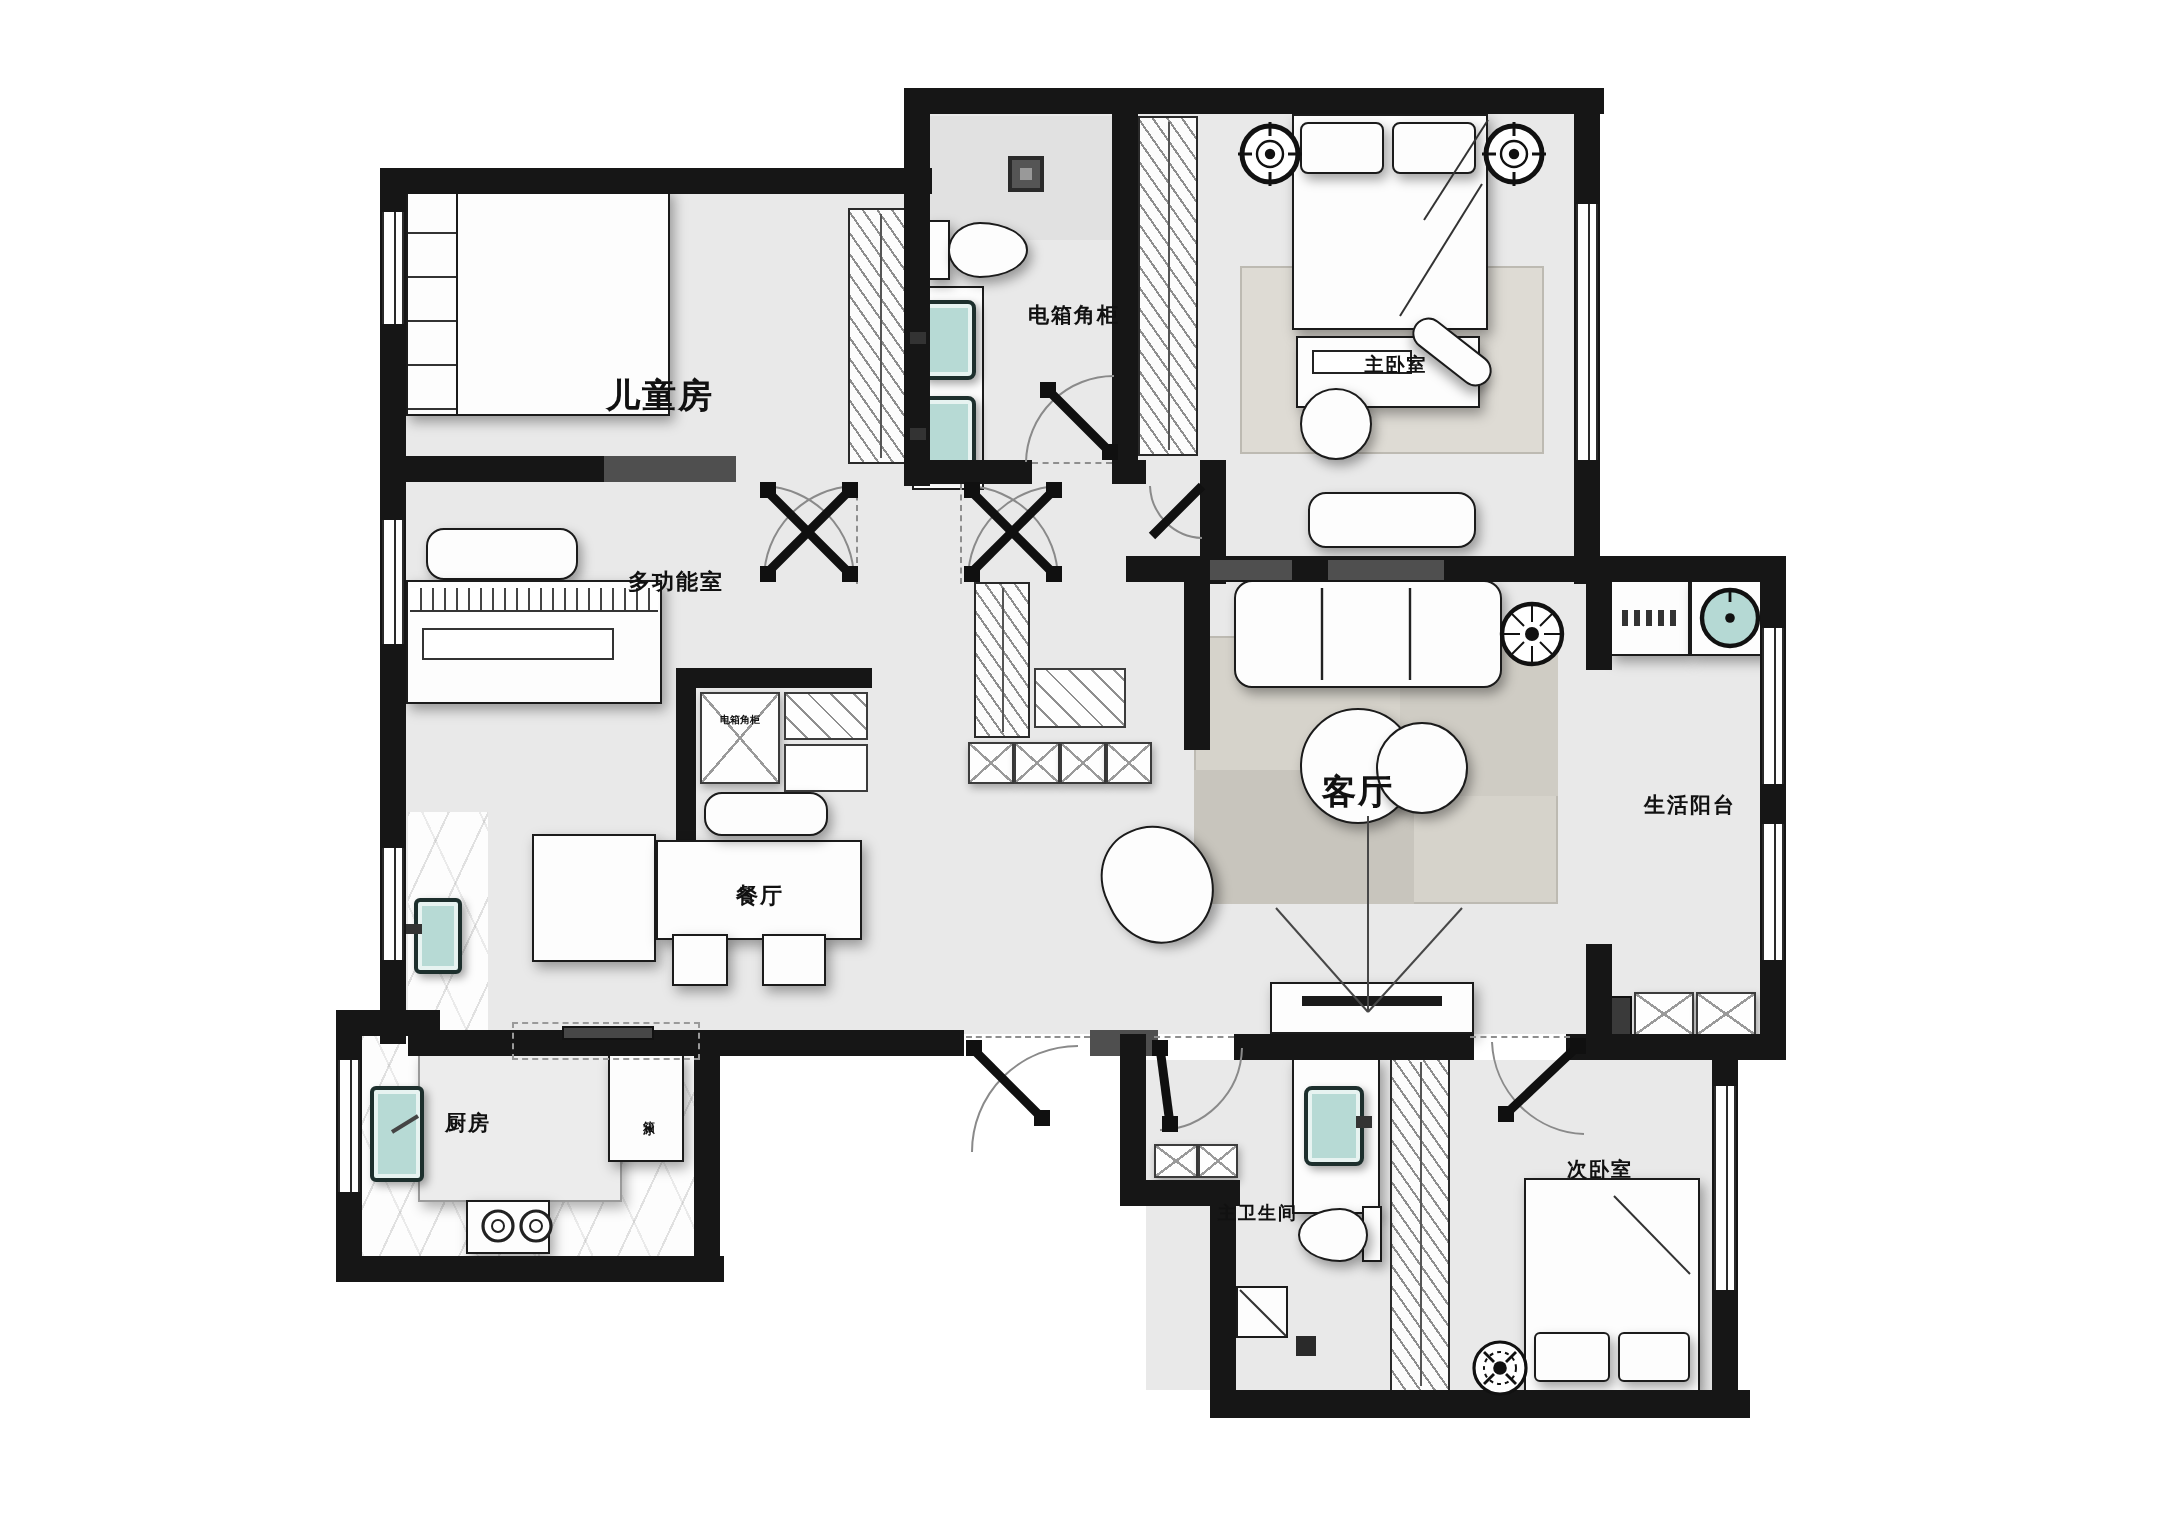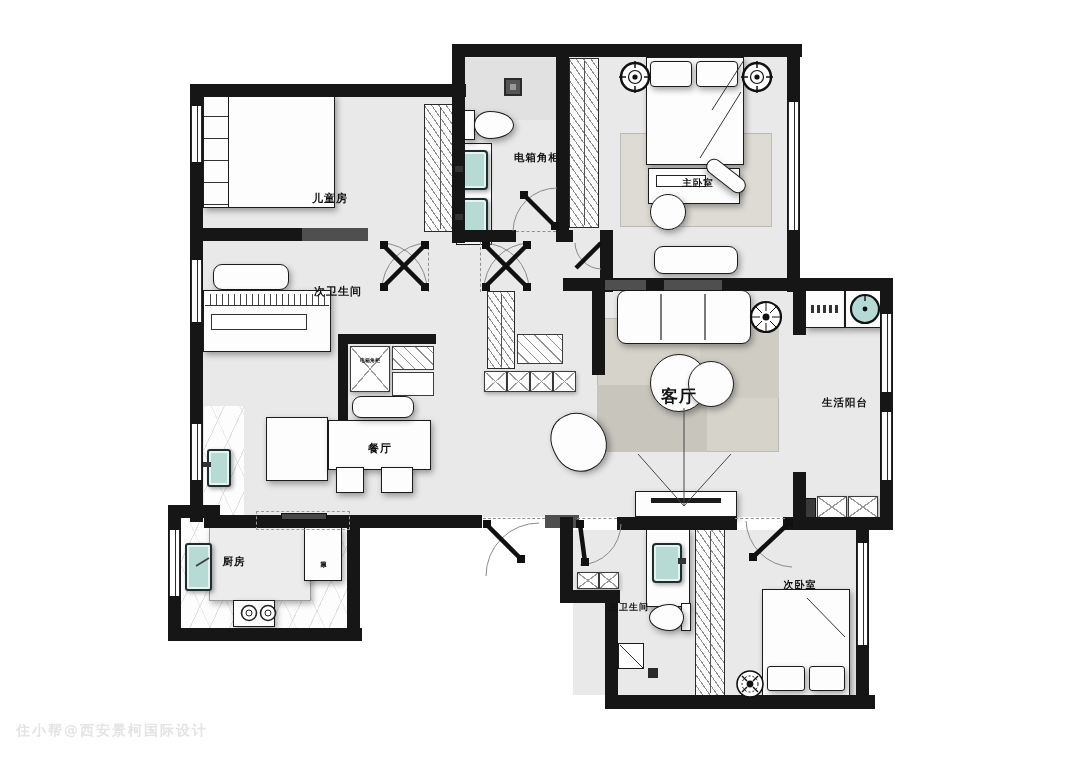--- a/index.html
+++ b/index.html
@@ -318,27 +318,26 @@
 
     <g fill="#333">
       <rect x="455" y="166" width="8" height="6"></rect>
       <rect x="455" y="214" width="8" height="6"></rect>
       <rect x="678" y="558" width="8" height="6"></rect>
       <rect x="203" y="462" width="8" height="5"></rect>
     </g>
     <line x1="196" y1="566" x2="209" y2="558" stroke="#444" stroke-width="2"></line>
   </svg>
 
-  <div class="lab" style="left:330px;top:198px;font-size:11px">儿童房</div>
+  <div class="lab" style="left:330px;top:198px;font-size:17px">儿童房</div>
   <div class="lab" style="left:537px;top:158px;font-size:10.5px">电箱角柜</div>
   <div class="lab" style="left:698px;top:183px;font-size:9.5px">主卧室</div>
-  <div class="lab" style="left:338px;top:291px;font-size:11px">次卫生间</div>
+  <div class="lab" style="left:338px;top:291px;font-size:11px">多功能室</div>
   <div class="lab" style="left:679px;top:396px;font-size:17px">客厅</div>
   <div class="lab" style="left:845px;top:403px;font-size:10.5px">生活阳台</div>
   <div class="lab" style="left:380px;top:448px;font-size:11px">餐厅</div>
   <div class="lab" style="left:234px;top:562px;font-size:10.5px">厨房</div>
   <div class="lab" style="left:629px;top:607px;font-size:9px">主卫生间</div>
   <div class="lab" style="left:800px;top:585px;font-size:10px">次卧室</div>
   <div class="lab" style="left:370px;top:360px;font-size:5px;letter-spacing:0">电箱角柜</div>
   <div class="lab" style="left:323px;top:556px;font-size:6px;letter-spacing:0;writing-mode:vertical-rl">冰箱</div>
 
-  <div id="wm" style="left:16px;top:722px">住小帮@西安景柯国际设计</div>
 </div>
 
 </body></html>

